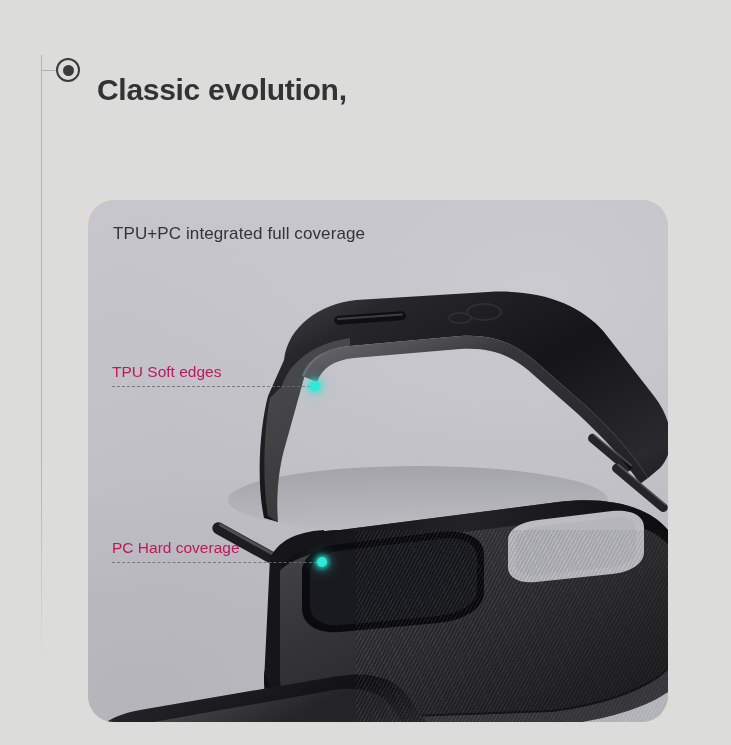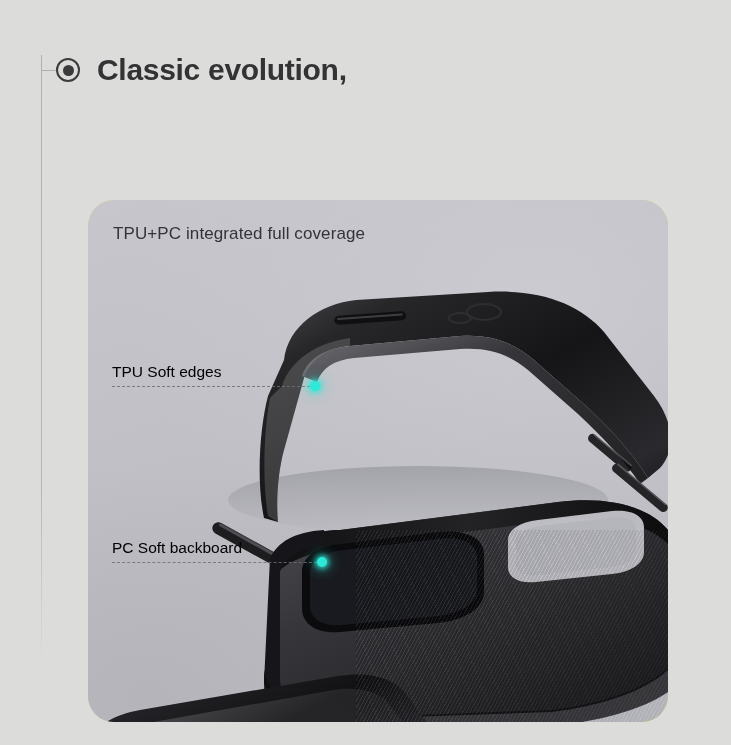--- a/index.html
+++ b/index.html
@@ -13,35 +13,35 @@
   #header{position:absolute;left:0;top:0;width:731px;height:200px;}
   #rule{position:absolute;left:41px;top:55px;width:1px;height:615px;
     background:linear-gradient(to bottom,#b0b0ae 0%,#b6b6b4 70%,rgba(182,182,180,0) 100%);}
   #tick{position:absolute;left:42px;top:70px;width:14px;height:1px;background:#b0b0ae;}
   #bullet{position:absolute;left:56px;top:58px;width:24px;height:24px;
     border:2px solid #3b3b3d;border-radius:50%;box-sizing:border-box;}
   #bullet::after{content:"";position:absolute;left:50%;top:50%;width:11px;height:11px;
     margin:-5.5px 0 0 -5.5px;background:#3b3b3d;border-radius:50%;}
   #title{position:absolute;left:97px;top:48px;width:600px;
     font-size:30px;font-weight:bold;line-height:1.47;color:#333335;letter-spacing:-.3px;}
-  #title div{white-space:nowrap;}
+  #title div{white-space:nowrap;margin-top:20px;}
 
   
   #card{position:absolute;left:88px;top:200px;width:580px;height:522px;
     border-radius:26px;overflow:hidden;background:#fde047;}
   #cardbg{position:absolute;inset:0;
     background:
       radial-gradient(120% 90% at 78% 18%,#cacad0 0%,rgba(202,202,208,0) 60%),
       radial-gradient(100% 80% at 10% 95%,#b4b4ba 0%,rgba(180,180,186,0) 55%),
       linear-gradient(160deg,#c6c6cc 0%,#bdbdc3 55%,#b9b9c0 100%);}
   #cardtitle{position:absolute;left:25px;top:24px;font-size:17px;color:#333338;letter-spacing:.1px;}
 
   
   .callout{position:absolute;}
-  .callout .ctxt{position:absolute;left:0;top:0;font-size:15.5px;color:#000000;white-space:nowrap;}
+  .callout .ctxt{position:absolute;left:0;top:0;font-size:15.5px;color:#be185d;white-space:nowrap;}
   .callout .cline{position:absolute;left:0;height:0;border-top:1px dashed #6e6e74;opacity:.85;}
   .callout .cdot{position:absolute;width:10px;height:10px;border-radius:50%;
     background:#2ee8d8;
     box-shadow:0 0 5px 2px rgba(46,232,216,.75),0 0 12px 5px rgba(46,232,216,.30);}
   #callout1{left:112px;top:363px;}
   #callout1 .cline{top:23px;width:203px;}
   #callout1 .cdot{left:198px;top:18px;}
   #callout2{left:112px;top:539px;}
   #callout2 .cline{top:23px;width:210px;}
   #callout2 .cdot{left:205px;top:18px;}
@@ -233,16 +233,16 @@
   <div id="cardtitle">TPU+PC integrated full coverage</div>
 </div>
 
 <div id="callout1" class="callout">
   <span class="ctxt">TPU Soft edges</span>
   <span class="cline"></span>
   <span class="cdot"></span>
 </div>
 
 <div id="callout2" class="callout">
-  <span class="ctxt">PC Soft backboard</span>
+  <span class="ctxt">PC Hard coverage</span>
   <span class="cline"></span>
   <span class="cdot"></span>
 </div>
 
 </body></html>

